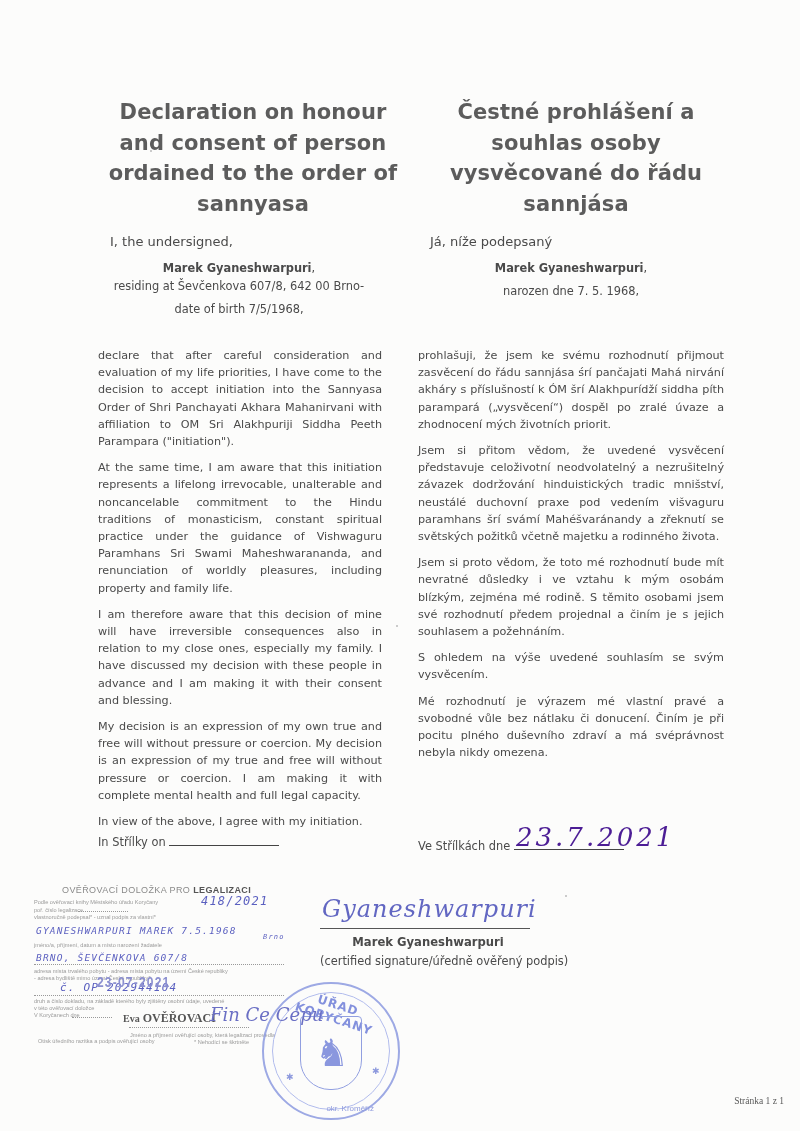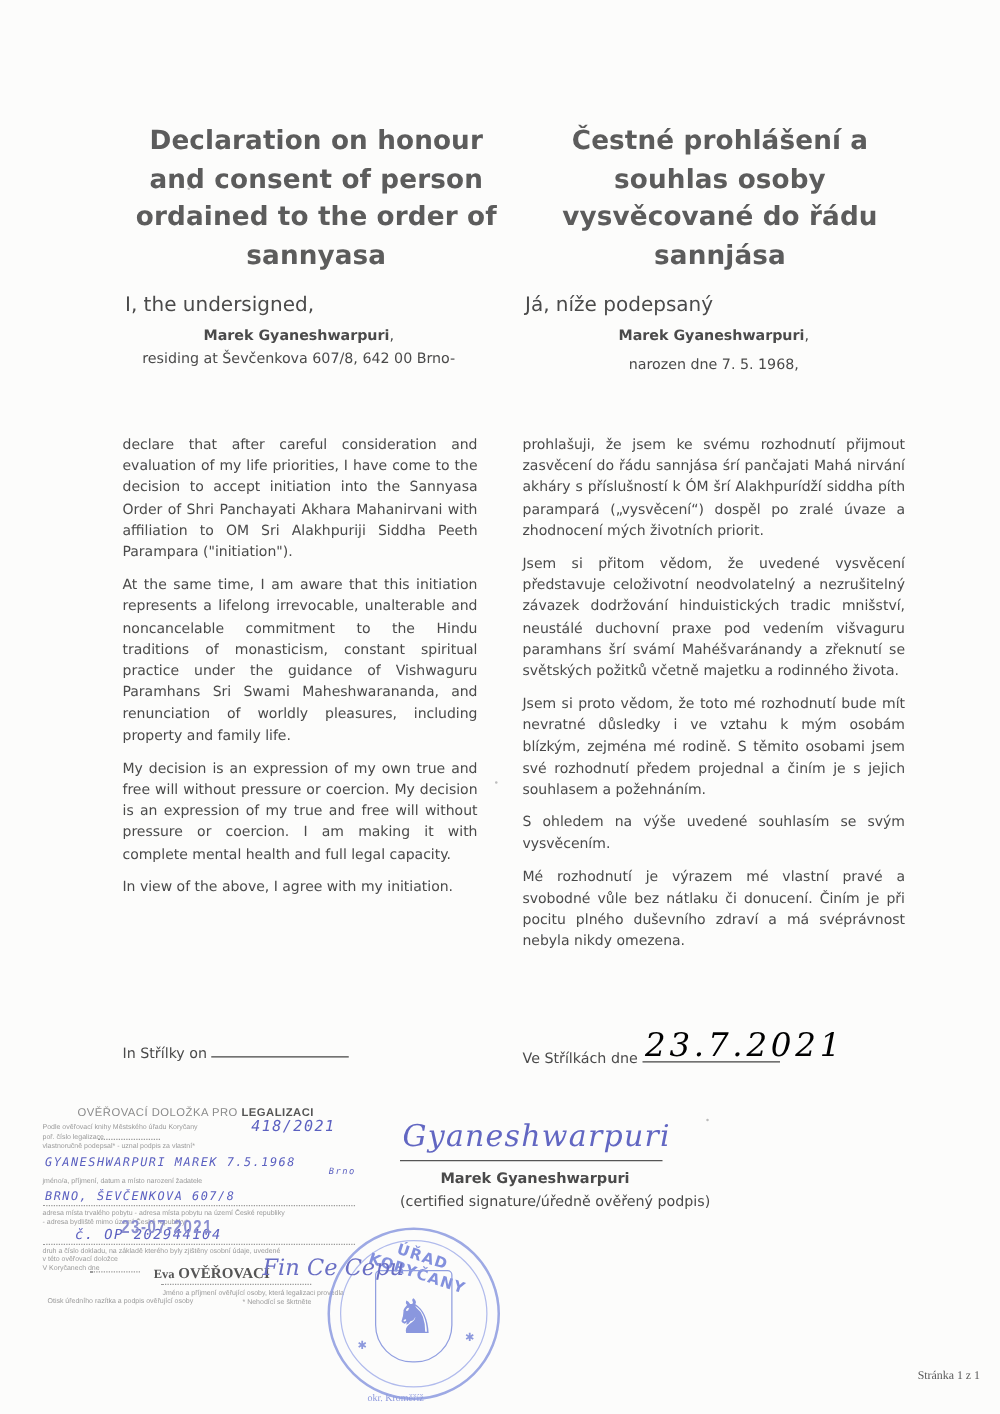--- a/index.html
+++ b/index.html
@@ -13,42 +13,42 @@
     .col-cz { left: 418px; width: 306px; }
 
     .title {
       position: absolute; top: 97px; left: 0; width: 100%;
       text-align: center; font-weight: bold; font-size: 21px; line-height: 30.5px;
       color: #5c5c5c; letter-spacing: 0.1px;
     }
     .col-en .title { left: 0; width: 310px; }
     .col-cz .title { left: 8px; width: 300px; }
 
-    .intro { position: absolute; top: 234px; left: 2px; font-size: 16px; color: #4a4a4a; }
+    .intro { position: absolute; top: 234px; left: 12px; font-size: 13px; color: #4a4a4a; }
     .ident { position: absolute; top: 259px; left: 0; width: 100%; text-align: center; font-size: 11.4px; line-height: 18px; color: #4a4a4a; }
     .ident .name { font-weight: bold; }
     .ident .line { display: block; }
     .ident .gap { margin-top: 5px; }
 
     .body-text { position: absolute; left: 0; width: 100%; font-size: 11.2px; line-height: 17.2px; text-align: justify; color: #4a4a4a; }
     .body-text p { margin-bottom: 9px; }
 
     .col-en .body-text { top: 347px; width: 284px; }
     .col-cz .body-text { top: 347px; width: 306px; }
 
     .date-line { position: absolute; font-size: 11.4px; color: #4a4a4a; }
     .date-line .blank { display: inline-block; border-bottom: 1px solid #444; vertical-align: baseline; height: 12px; }
     .en-date { left: 98px; top: 834px; }
     .en-date .blank { width: 110px; }
     .cz-date { left: 418px; top: 838px; }
     .cz-date .blank { width: 110px; }
 
     .handwritten-date {
       position: absolute; left: 516px; top: 822px; width: 190px; height: 52px;
-      color: #000000; font-family: "DejaVu Serif", serif; font-style: italic; font-size: 26px;
+      color: #4c1d95; font-family: "DejaVu Serif", serif; font-style: italic; font-size: 26px;
       letter-spacing: 3px;
     }
 
     .signature-area { position: absolute; left: 300px; top: 895px; width: 300px; }
     .sig-scrawl {
       position: absolute; left: 22px; top: 0; width: 240px; height: 38px;
       color: #6267c2; font-family: "DejaVu Serif", serif; font-style: italic; font-size: 24px;
       letter-spacing: 1px; white-space: nowrap;
     }
     .sig-line { position: absolute; left: 20px; top: 33px; width: 210px; border-top: 1px solid #555; }
@@ -67,21 +67,21 @@
 
     .officer-name { position: absolute; left: 123px; top: 1011px; font-family: "Liberation Serif", serif; font-weight: bold; font-size: 12px; color: #555; white-space: nowrap; }
     .officer-name .first { font-size: 10px; }
 
     .round-stamp {
       position: absolute; left: 262px; top: 982px; width: 138px; height: 138px;
       border: 2px solid #8d9be0; border-radius: 50%; opacity: 0.85;
     }
     .round-stamp .inner { position: absolute; left: 8px; top: 8px; right: 8px; bottom: 8px; border: 1px solid #a4b0ea; border-radius: 50%; }
     .stamp-text-top { position: absolute; left: 22px; top: 14px; width: 100px; text-align: center; font-size: 12px; font-weight: bold; color: #6e7ed8; letter-spacing: 1px; transform: rotate(18deg); }
-    .stamp-text-bottom { position: absolute; left: 30px; top: 130px; width: 80px; text-align: left; font-size: 8px; color: #7a88d8; font-family: Liberation Serif, serif; }
+    .stamp-text-bottom { position: absolute; left: 30px; top: 120px; width: 80px; text-align: right; font-size: 8px; color: #7a88d8; font-family: Liberation Sans, sans-serif; }
     .stamp-shield { position: absolute; left: 36px; top: 32px; width: 62px; height: 74px; border: 1.5px solid #7f8fdc; border-radius: 4px 4px 30px 30px; }
     .stamp-lion { position: absolute; left: 50px; top: 44px; width: 36px; height: 50px; color: #7786da; font-size: 38px; line-height: 50px; text-align: center; }
     .stamp-star { position: absolute; color: #7a88d8; font-size: 9px; }
 
     .stamp-sig { position: absolute; left: 210px; top: 1004px; color: #6a6fc4; font-family: "DejaVu Serif", serif; font-style: italic; font-size: 18px; white-space: nowrap; }
 
     .page-number { position: absolute; right: 16px; top: 1096px; font-family: "Liberation Serif", serif; font-size: 9.5px; color: #5a5a5a; }
 
     .faint-mark { position: absolute; width: 2px; height: 2px; background: #bbb; border-radius: 50%; }
   </style>
@@ -89,24 +89,26 @@
 <body>
 
 <div class="page">
 
   <div class="col col-en">
     <div class="title">Declaration on honour and consent of person ordained to the order of sannyasa</div>
     <div class="intro">I, the undersigned,</div>
     <div class="ident">
       <span class="line"><span class="name">Marek Gyaneshwarpuri</span><span>,</span></span>
       <span class="line">residing at Ševčenkova 607/8, 642 00 Brno-</span>
+      <span class="line gap">date of birth 7/5/1968,</span>
     </div>
     <div class="body-text">
       <p>declare that after careful consideration and evaluation of my life priorities, I have come to the decision to accept initiation into the Sannyasa Order of Shri Panchayati Akhara Mahanirvani with affiliation to OM Sri Alakhpuriji Siddha Peeth Parampara ("initiation").</p>
       <p>At the same time, I am aware that this initiation represents a lifelong irrevocable, unalterable and noncancelable commitment to the Hindu traditions of monasticism, constant spiritual practice under the guidance of Vishwaguru Paramhans Sri Swami Maheshwarananda, and renunciation of worldly pleasures, including property and family life.</p>
+      <p>I am therefore aware that this decision of mine will have irreversible consequences also in relation to my close ones, especially my family. I have discussed my decision with these people in advance and I am making it with their consent and blessing.</p>
       <p>My decision is an expression of my own true and free will without pressure or coercion. My decision is an expression of my true and free will without pressure or coercion. I am making it with complete mental health and full legal capacity.</p>
       <p style="text-align:left">In view of the above, I agree with my initiation.</p>
     </div>
   </div>
 
   <div class="date-line en-date">
     <span>In Střílky on</span>
     <span class="blank"></span>
   </div>
 

